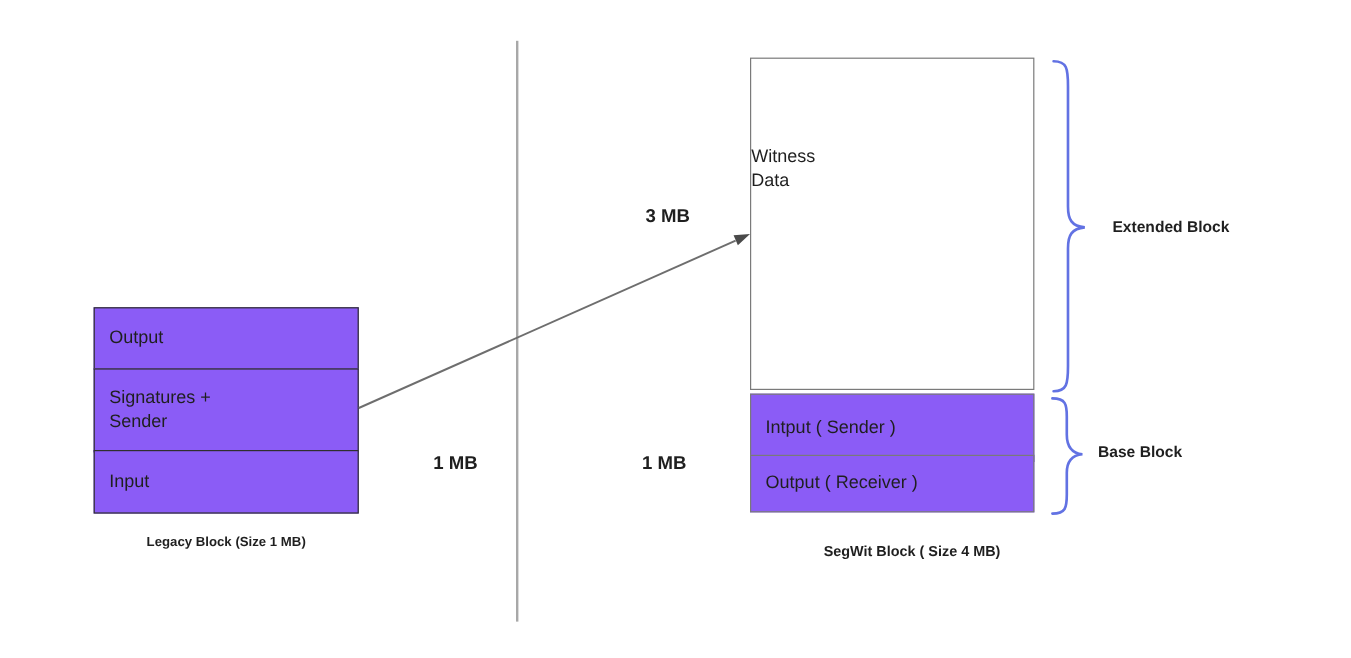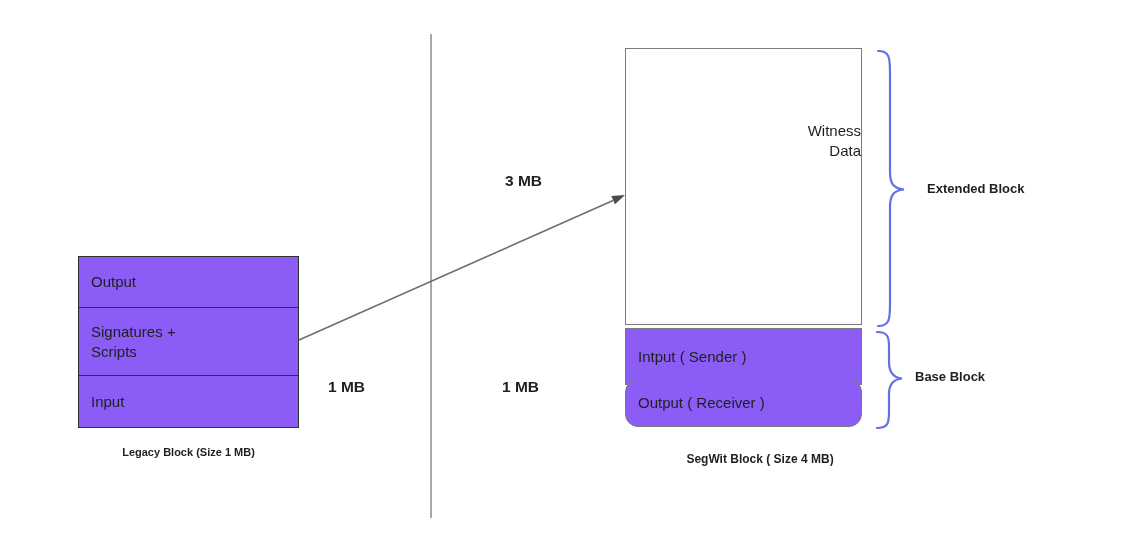--- a/index.html
+++ b/index.html
@@ -45,45 +45,45 @@
   .divider {
     left: 430px; top: 34px;
     width: 2px; height: 484px;
     background: #a8a8a8;
   }
 
   
   .mb-label {
     font-weight: bold;
     font-size: 15.5px;
-    text-align: left;
+    text-align: right;
     width: 70px;
   }
   .mb-3 { left: 505px; top: 172px; }
   .mb-1-legacy { left: 328px; top: 378px; }
   .mb-1-base { left: 502px; top: 378px; }
 
   
   .gray-cell { border-color: #7a7a7a; }
   .witness-box {
     left: 625px; top: 48px;
     width: 237px; height: 277px;
     box-sizing: border-box;
     border: 1.5px solid #7a7a7a;
     background: #ffffff;
   }
   .witness-text {
     padding-top: 72px;
-    text-align: right;
+    text-align: left;
     font-size: 15px;
     line-height: 20px;
     white-space: pre-line;
   }
   .segwit-row-1 { left: 625px; top: 328px; width: 237px; height: 57px; }
-  .segwit-row-2 { left: 625px; top: 379px; width: 237px; height: 48px; border-radius: 13px; }
+  .segwit-row-2 { left: 625px; top: 379px; width: 237px; height: 48px; }
   .segwit-caption { left: 625px; top: 452px; width: 270px; font-size: 12px; }
 
   
   .annot {
     font-weight: bold;
     font-size: 13px;
     white-space: nowrap;
   }
   .extended-label { left: 927px; top: 181px; }
   .base-label { left: 915px; top: 369px; }
@@ -96,21 +96,21 @@
 </style>
 </head>
 <body>
 
 <div class="abs legacy-block">
   <div class="cell legacy-row-1">
     <span>Output</span>
   </div>
   <div class="cell legacy-row-2">
     <span style="white-space: pre-line;">Signatures +
-Scripts</span>
+Sender</span>
   </div>
   <div class="cell legacy-row-3">
     <span>Input</span>
   </div>
 </div>
 <div class="abs caption legacy-caption">Legacy Block (Size 1 MB)</div>
 
 <div class="abs divider"></div>
 
 <div class="abs mb-label mb-3">3 MB</div>

